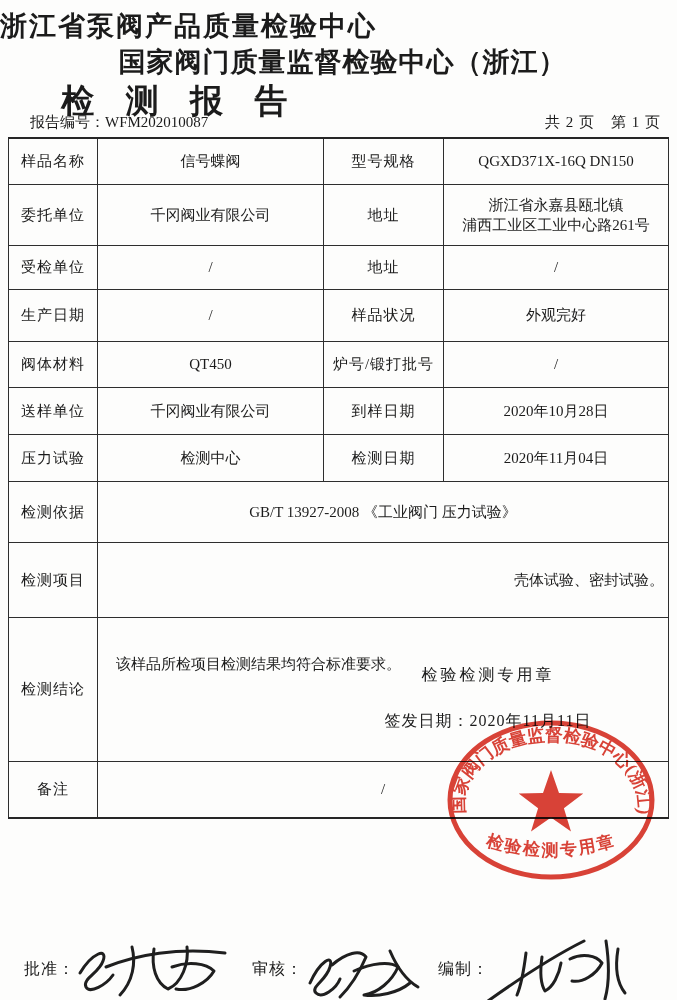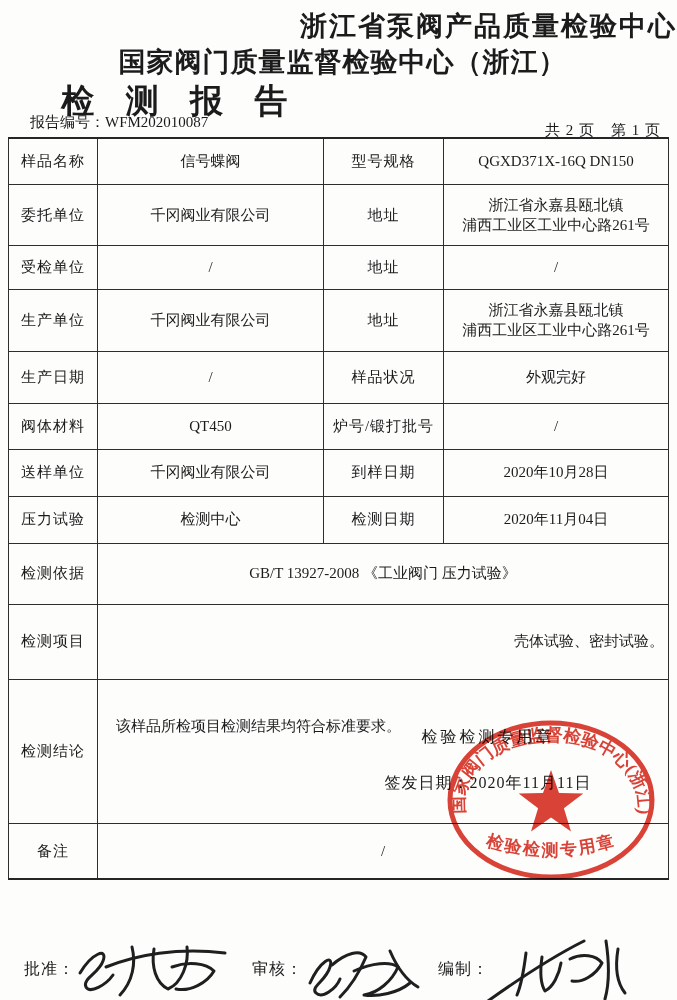--- a/index.html
+++ b/index.html
@@ -6,29 +6,29 @@
   html,body { background:#e8e8e8; }
   .page {
     position:relative;
     width:677px; height:1000px;
     margin:0 auto;
     background:#fdfdfc;
     font-family:"Liberation Serif","DejaVu Serif",serif;
     color:#1b1b1b;
     overflow:hidden;
   }
-  .title1 { position:absolute; top:8px; left:0; width:100%; text-align:right;
+  .title1 { position:absolute; top:8px; left:0; width:100%; text-align:left;
             font-size:27px; font-weight:bold; letter-spacing:2px; }
   .title2 { position:absolute; top:44px; left:4px; width:100%; text-align:center;
             font-size:27px; font-weight:bold; letter-spacing:1px; }
   .report-title { position:absolute; top:79px; left:0; width:100%; 
             font-size:33px; font-weight:bold; letter-spacing:0.95em; text-indent:0.95em;margin-left:30px; }
   .meta-row { position:absolute; top:113px; left:0; width:100%; height:22px; font-size:15px; }
   .meta-left  { position:absolute; left:30px; top:0; }
-  .meta-right { position:absolute; right:16px; top:0; letter-spacing:1px;margin-top:8px; }
+  .meta-right { position:absolute; right:16px; top:0; letter-spacing:1px; }
 
   table.doc-table {
     position:absolute; left:8px; top:137px; width:660px;
     border-collapse:collapse; table-layout:fixed;
     border-top:2px solid #262626; border-bottom:2px solid #262626;
   }
   .doc-table td {
     border:1px solid #2e2e2e;
     text-align:center; vertical-align:middle;
     font-size:15px; line-height:1.35;
@@ -93,27 +93,20 @@
       <td>千冈阀业有限公司</td>
       <td class="lbl">地址</td>
       <td>浙江省永嘉县瓯北镇
 浦西工业区工业中心路261号</td>
     </tr>
     <tr style="height:44px">
       <td class="lbl">受检单位</td>
       <td>/</td>
       <td class="lbl">地址</td>
       <td>/</td>
-    </tr>
-    <tr style="height:46px">
-      <td class="lbl">生产单位</td>
-      <td>千冈阀业有限公司</td>
-      <td class="lbl">地址</td>
-      <td>浙江省永嘉县瓯北镇
-浦西工业区工业中心路261号</td>
     </tr>
     <tr style="height:52px">
       <td class="lbl">生产日期</td>
       <td>/</td>
       <td class="lbl">样品状况</td>
       <td>外观完好</td>
     </tr>
     <tr style="height:46px">
       <td class="lbl">阀体材料</td>
       <td>QT450</td>

